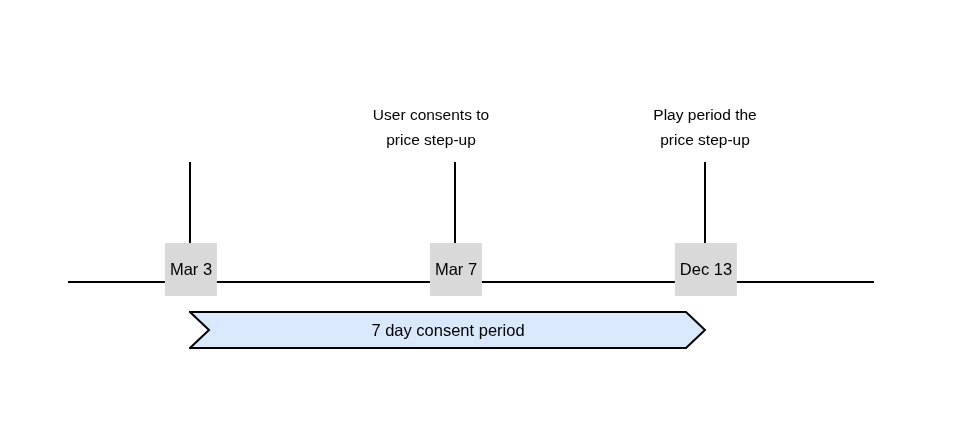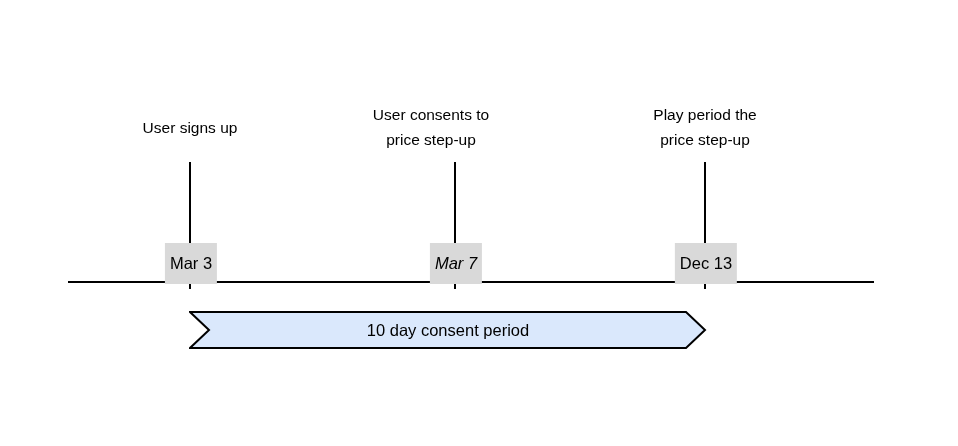--- a/index.html
+++ b/index.html
@@ -53,26 +53,26 @@
   .event-title.t1 { left: 190px; }
   .event-title.t2 { left: 431px; }
   .event-title.t3 { left: 705px; }
   .event-date {
     position: absolute;
     top: 243px;
     transform: translateX(-50%);
     background: #d9d9d9;
     font-size: 16.5px;
     line-height: 25px;
-    padding: 8px 5px;
+    padding: 14px 5px;
     white-space: nowrap;
     z-index: 2;
   }
   .event-date.t1 { left: 191px; }
-  .event-date.t2 { left: 456px; font-style: italic; }
+  .event-date.t2 { left: 456px; }
   .event-date.t3 { left: 706px; }
   .banner {
     position: absolute;
     left: 189px;
     top: 311px;
     width: 518px;
     height: 38px;
     z-index: 2;
   }
   .banner svg {
@@ -94,33 +94,32 @@
   }
 </style>
 </head>
 <body>
 
 <div class="canvas">
 
   <div class="timeline-line"></div>
 
   <div class="tick t1"></div>
-  <div class="event-title t1">User signs up</div>
   <div class="event-date t1">Mar 3</div>
 
   <div class="tick t2"></div>
   <div class="event-title t2">User consents to
 price step-up</div>
   <div class="event-date t2">Mar 7</div>
 
   <div class="tick t3"></div>
   <div class="event-title t3">Play period the
 price step-up</div>
   <div class="event-date t3">Dec 13</div>
 
   <div class="banner">
     <svg width="518" height="38" viewBox="0 0 518 38">
       <polygon points="1,1 497,1 516,19 497,37 1,37 20,19" stroke-width="2" fill="#dae8fc" stroke="#000000"></polygon>
     </svg>
-    <div class="banner-label">10 day consent period</div>
+    <div class="banner-label">7 day consent period</div>
   </div>
 
 </div>
 
 </body></html>

